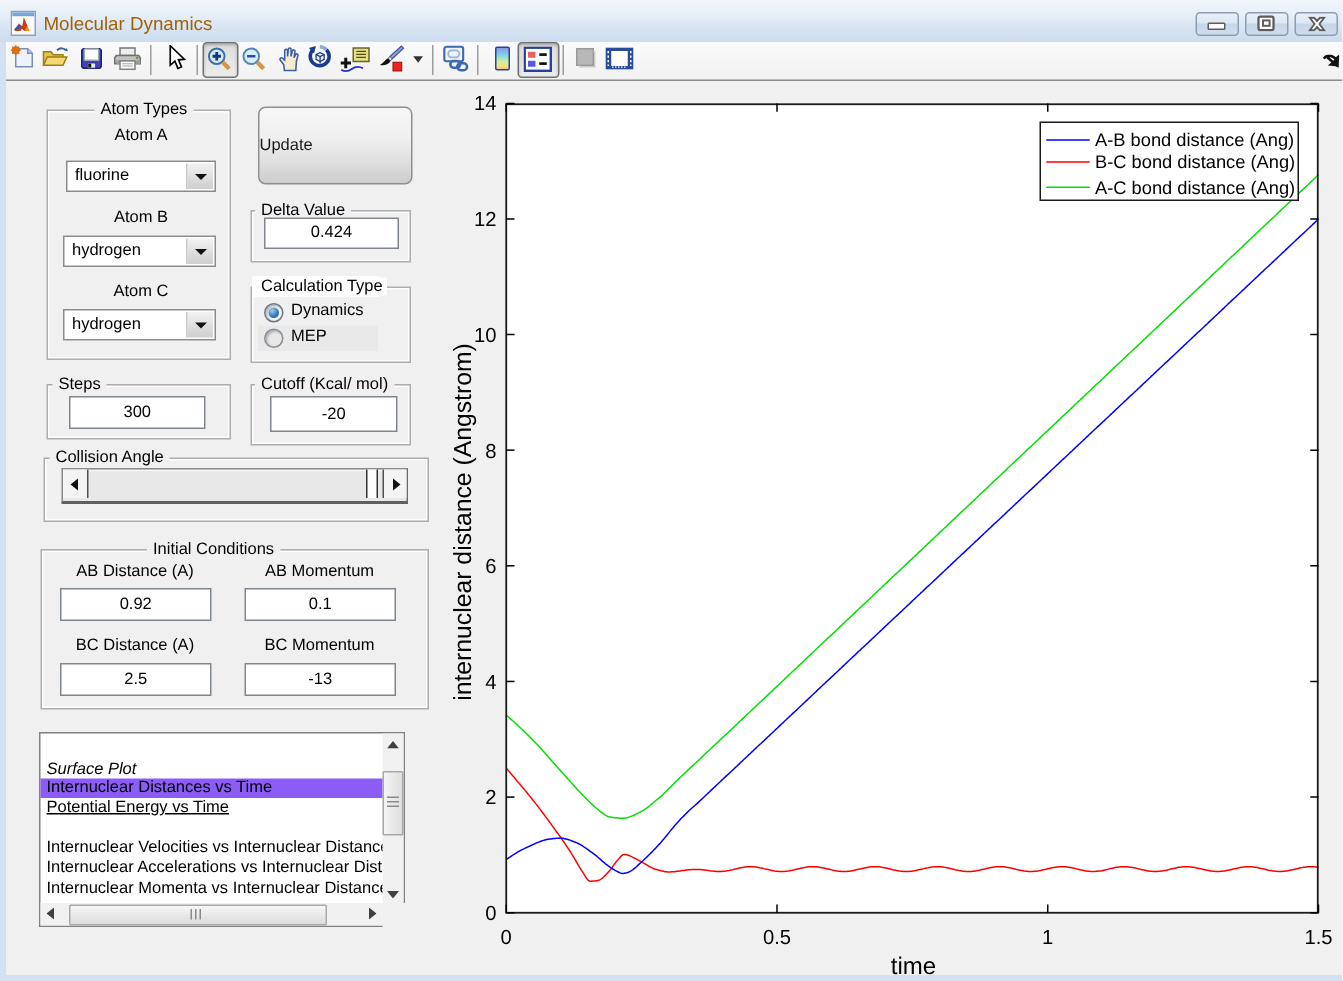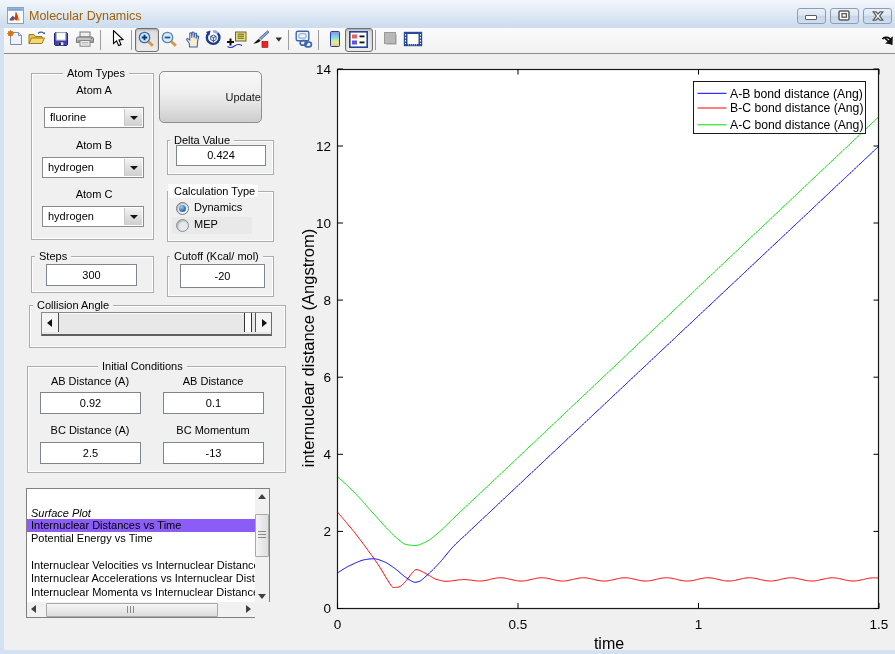--- a/index.html
+++ b/index.html
@@ -193,23 +193,23 @@
       <span class="btn"></span>
       <span class="arr"></span>
     </div>
 <div class="abs lab" style="left:44px;top:188px;width:100px">Atom C</div>
 <div class="abs combo" style="left:42px;top:206px;width:100px;height:19px">
       <span class="txt">hydrogen</span>
       <span class="btn"></span>
       <span class="arr"></span>
     </div>
 
-<div class="abs" style="left:159px;top:71px;width:101px;height:50px;border:1px solid #8e8e8e;
+<div class="abs" style="left:172px;top:71px;width:101px;height:50px;border:1px solid #8e8e8e;
  background:linear-gradient(180deg,#f7f7f7 0%,#efefef 40%,#e3e3e3 65%,#cdcdcd 100%);border-radius:5px;
- font-size:11px;color:#1a1a1a;text-align:right;line-height:50px">Update</div>
+ font-size:11px;color:#1a1a1a;text-align:left;line-height:50px">Update</div>
 
 <div class="abs gb" style="left:167px;top:140px;width:105px;height:33px"></div>
 <div class="abs gb-lab" style="left:170px;top:133.5px">Delta Value</div>
 <div class="abs edit" style="left:176px;top:145px;width:88px;height:19px;line-height:19px">0.424</div>
 
 <div class="abs gb" style="left:167px;top:190.5px;width:105px;height:49.5px"></div>
 <div class="abs" style="left:168px;top:183.5px;width:85px;height:14px;background:#fdfdfd"></div>
 <div class="abs" style="left:171px;top:184.5px;font-size:11px;padding:0 3px;background:#fdfdfd">Calculation Type</div>
 <div class="abs" style="left:172px;top:217px;width:80px;height:17px;background:#e9e9e9"></div>
 <div class="abs" style="left:176px;top:202px;width:11px;height:11px;border-radius:50%;background:#f4f4f4;border:1px solid #6f7780;box-shadow:inset 1px 1px 1.5px #aab2ba"></div>
@@ -232,32 +232,32 @@
   <div class="abs" style="left:0;top:0;width:15.5px;height:19px;border-right:1.5px solid #4f4f4f;background:#f4f4f4"></div>
   <div class="abs" style="left:5px;top:5.5px;width:0;height:0;border-top:4px solid transparent;border-bottom:4px solid transparent;border-right:5px solid #111"></div>
   <div class="abs" style="right:0;top:0;width:15.5px;height:19px;border-left:1.5px solid #4f4f4f;background:#f4f4f4"></div>
   <div class="abs" style="right:4.5px;top:5.5px;width:0;height:0;border-top:4px solid transparent;border-bottom:4px solid transparent;border-left:5px solid #111"></div>
   <div class="abs" style="right:19px;top:0px;width:6px;height:19px;background:#fdfdfd;border-left:1.5px solid #333;border-right:1.5px solid #333"></div>
 </div>
 
 <div class="abs gb" style="left:27px;top:366px;width:257px;height:105px"></div>
 <div class="abs gb-lab" style="left:98px;top:360px">Initial Conditions</div>
 <div class="abs lab" style="left:40px;top:375px;width:100px">AB Distance (A)</div>
-<div class="abs lab" style="left:163px;top:375px;width:100px">AB Distance</div>
+<div class="abs lab" style="left:163px;top:375px;width:100px">AB Momentum</div>
 <div class="abs edit" style="left:40px;top:392px;width:99px;height:20px;line-height:20px">0.92</div>
 <div class="abs edit" style="left:163px;top:392px;width:99px;height:20px;line-height:20px">0.1</div>
 <div class="abs lab" style="left:40px;top:424px;width:100px">BC Distance (A)</div>
 <div class="abs lab" style="left:163px;top:424px;width:100px">BC Momentum</div>
 <div class="abs edit" style="left:40px;top:442px;width:99px;height:20px;line-height:20px">2.5</div>
 <div class="abs edit" style="left:163px;top:442px;width:99px;height:20px;line-height:20px">-13</div>
 
 <div class="abs" id="listbox"></div>
 <div class="abs li" style="top:507px;font-style:italic;">Surface Plot</div>
 <div class="abs li" style="top:518.5px;background:#8b5cf6">Internuclear Distances vs Time</div>
-<div class="abs li" style="top:532px;">Potential Energy vs Time</div>
+<div class="abs li" style="top:532px;text-decoration:underline;">Potential Energy vs Time</div>
 <div class="abs li" style="top:559px;">Internuclear Velocities vs Internuclear Distance</div>
 <div class="abs li" style="top:572px;">Internuclear Accelerations vs Internuclear Dista</div>
 <div class="abs li" style="top:586px;">Internuclear Momenta vs Internuclear Distance</div>
 
 <div class="abs sb" style="left:255px;top:489px;width:14px;height:113px"></div>
 <svg class="abs" style="left:258px;top:494px" width="8" height="5">
       <path d="M4 0 L8 5 L0 5 Z" fill="#404040"></path>
     </svg>
 <svg class="abs" style="left:258px;top:594px" width="8" height="5">
       <path d="M4 5 L8 0 L0 0 Z" fill="#404040"></path>

